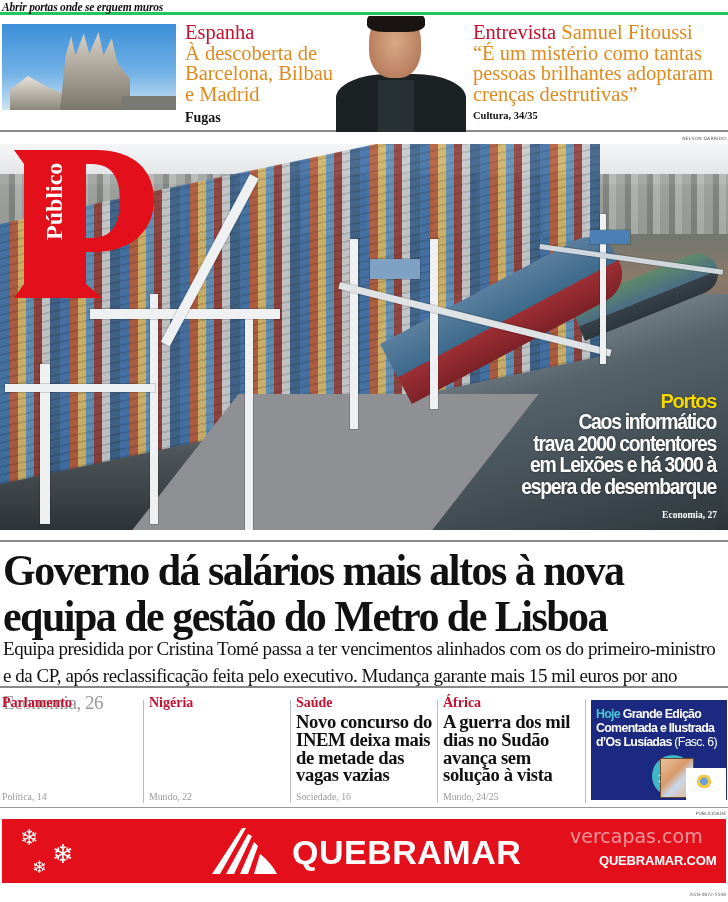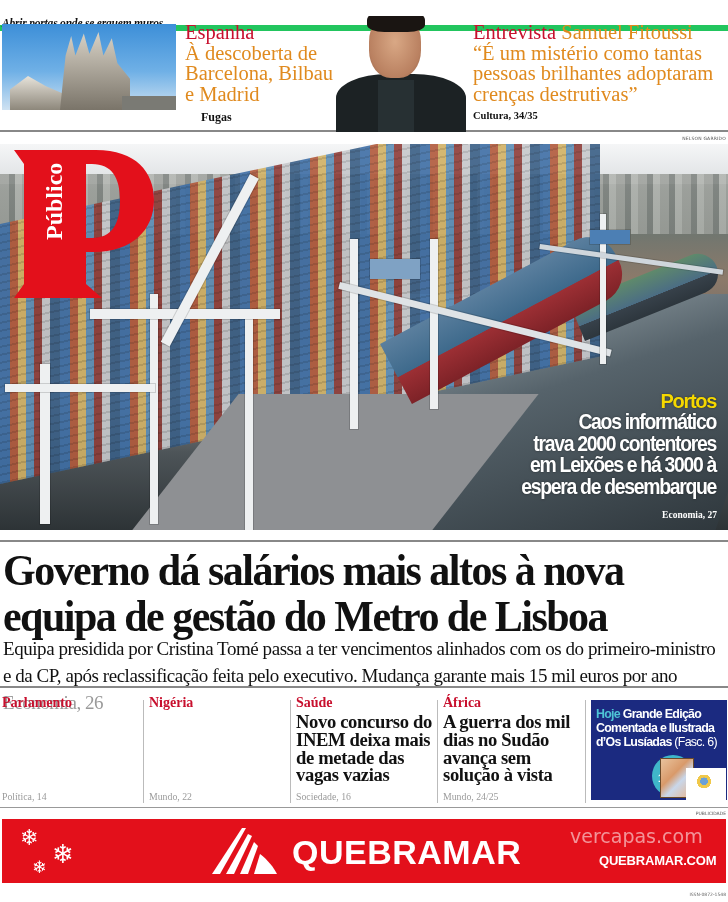--- a/index.html
+++ b/index.html
@@ -1,34 +1,34 @@
 <!DOCTYPE html>
 <html><head>
 <meta charset="utf-8">
 <style>
   * { margin: 0; padding: 0; box-sizing: border-box; }
   html, body { width: 728px; height: 902px; background: #ffffff; overflow: hidden; }
   body { position: relative; font-family: "DejaVu Serif", "Liberation Serif", serif; color: #111; }
 
   
-  .topbar { position: absolute; left: 0; top: 16px; width: 728px; height: 15px; border-bottom: 6px solid #22c55e; }
+  .topbar { position: absolute; left: 0; top: 0; width: 728px; height: 15px; border-bottom: 3px solid #22c55e; }
   .slogan { position: absolute; left: 2px; top: 1px; font-family: "Liberation Serif", serif; font-style: italic; font-weight: bold; font-size: 11.5px; letter-spacing: -0.2px; }
   .meta { position: absolute; right: 2px; top: 2px; font-family: "Liberation Serif", serif; font-size: 9.4px; white-space: nowrap; letter-spacing: -0.15px; }
   .meta b { font-weight: bold; }
 
   
   .teasers { position: absolute; left: 0; top: 16px; width: 728px; height: 116px; border-bottom: 2px solid #888; }
   .photo-sagrada { position: absolute; left: 2px; top: 8px; width: 174px; height: 86px; overflow: hidden;
     background: linear-gradient(180deg, #3d8fd8 0%, #6fb0e6 55%, #cfe2f2 100%); }
   .photo-sagrada .tower { position: absolute; bottom: 0; background: linear-gradient(180deg,#d8d2c6,#7a7469); }
   .teaser-text { position: absolute; font-family: "Liberation Serif", serif; line-height: 1.0; }
   .kicker-red { color: #c8102e; }
   .deck-orange { color: #e08a1e; }
   .t1 { left: 185px; top: 6px; width: 150px; font-size: 20.5px; }
-  .t1-src { position: absolute; left: 185px; top: 94px; font-size: 12px; font-weight: bold; font-family: "Liberation Serif", serif; margin-left: 16px; }
+  .t1-src { position: absolute; left: 185px; top: 94px; font-size: 14px; font-weight: bold; font-family: "Liberation Serif", serif; }
   .portrait { position: absolute; left: 336px; top: 0; width: 130px; height: 116px; overflow: hidden; }
   .portrait .head { position: absolute; left: 33px; top: -4px; width: 52px; height: 66px; border-radius: 45% 45% 42% 42%; background: radial-gradient(ellipse at 50% 45%, #d9a885 0%, #b98060 70%, #8a5a40 100%); }
   .portrait .hair { position: absolute; left: 31px; top: -8px; width: 58px; height: 24px; border-radius: 50% 50% 30% 30%; background: #1a1512; }
   .portrait .body { position: absolute; left: 0; top: 58px; width: 130px; height: 60px; border-radius: 40% 40% 0 0; background: #1c2224; }
   .portrait .shirt { position: absolute; left: 42px; top: 64px; width: 36px; height: 54px; background: #273033; }
   .t2 { left: 473px; top: 6px; width: 255px; font-size: 20.5px; }
   .t2-src { position: absolute; left: 473px; top: 94px; font-size: 10.5px; font-weight: bold; font-family: "Liberation Serif", serif; }
 
   
   .main-photo { position: absolute; left: 0; top: 144px; width: 728px; height: 386px; overflow: hidden;

